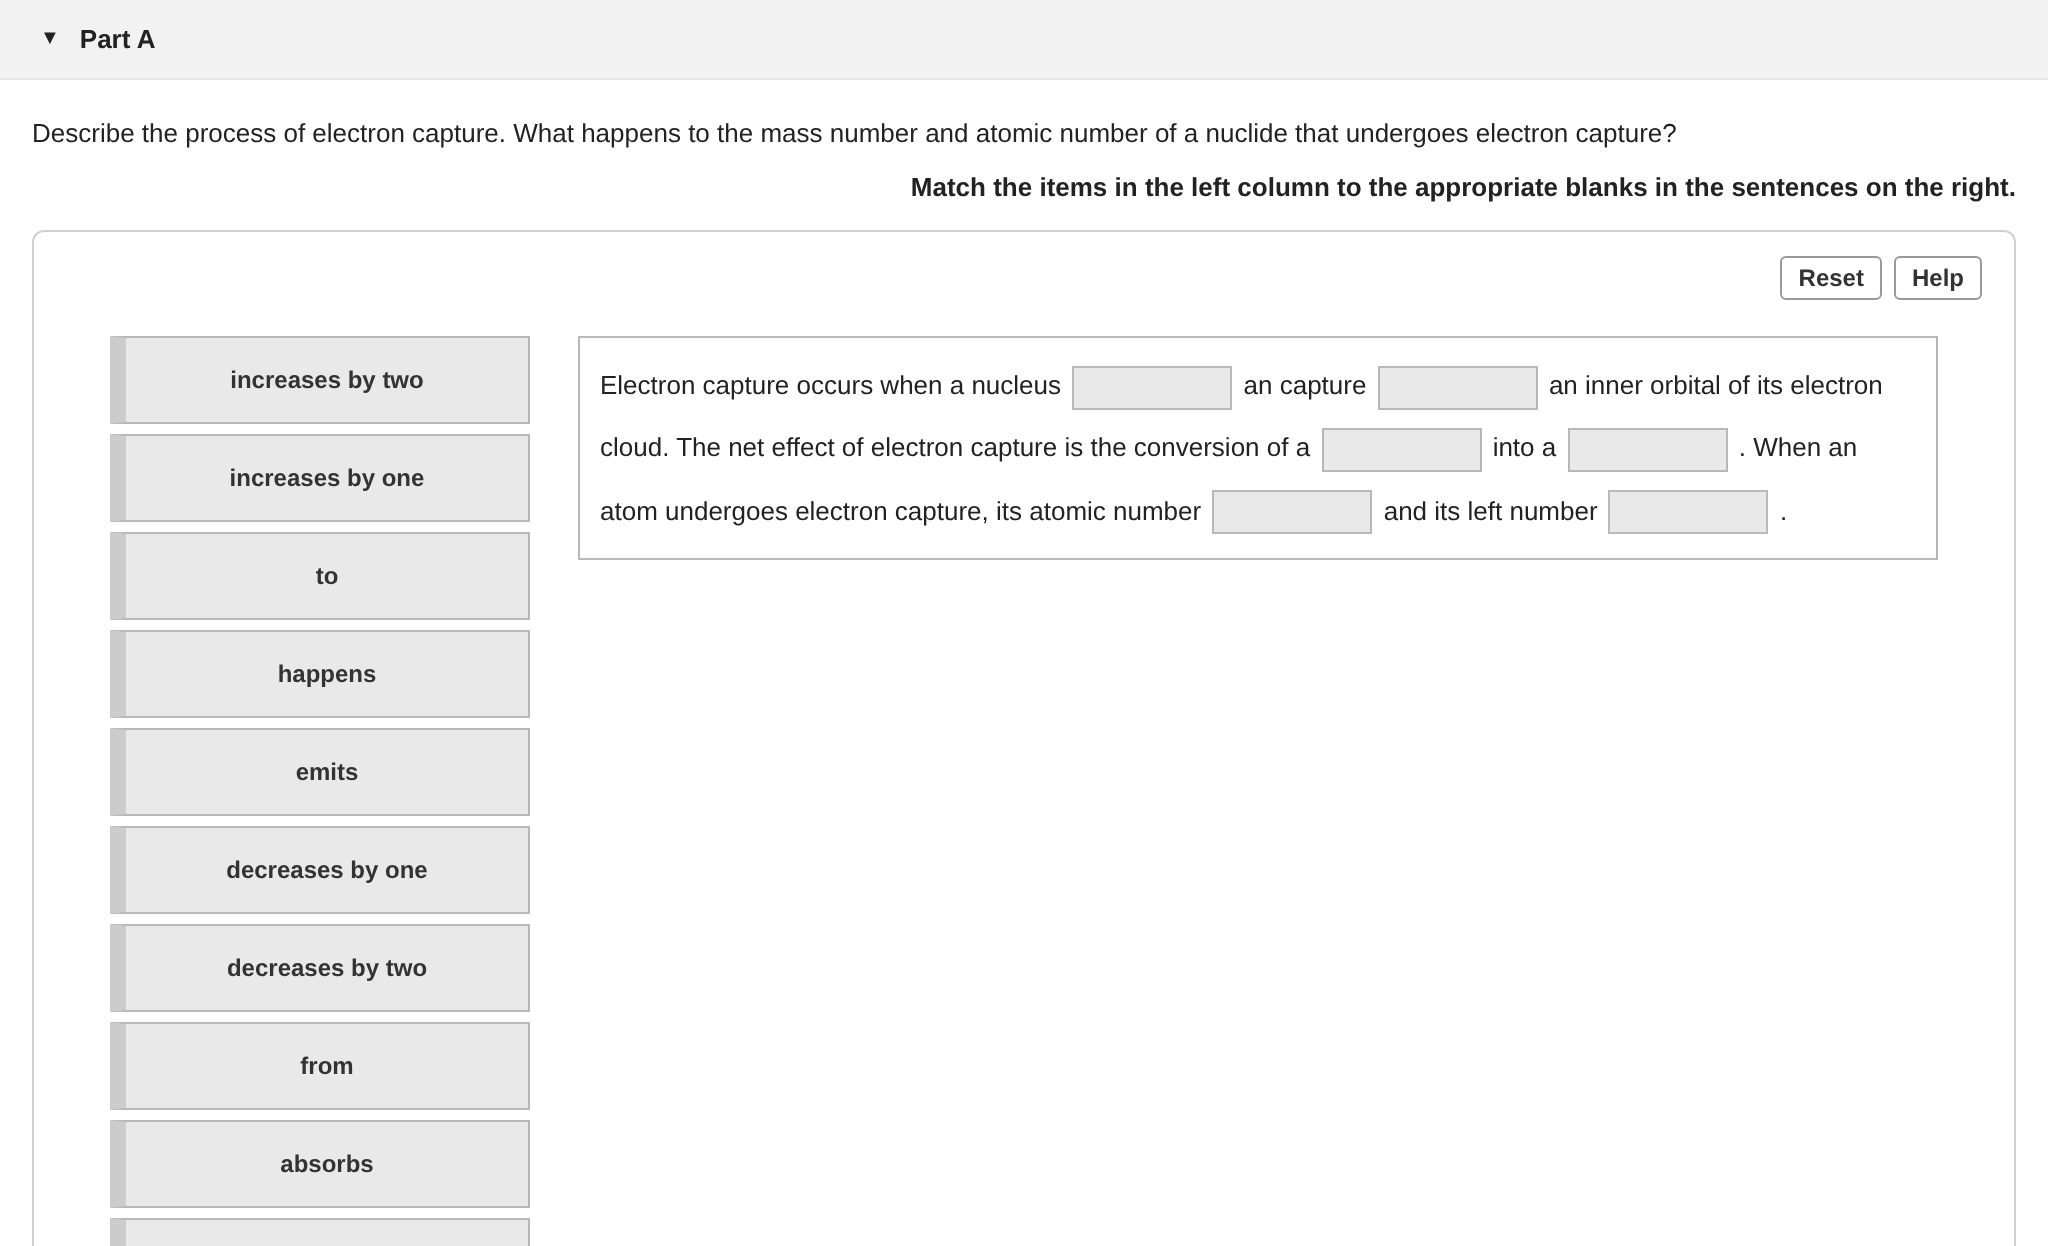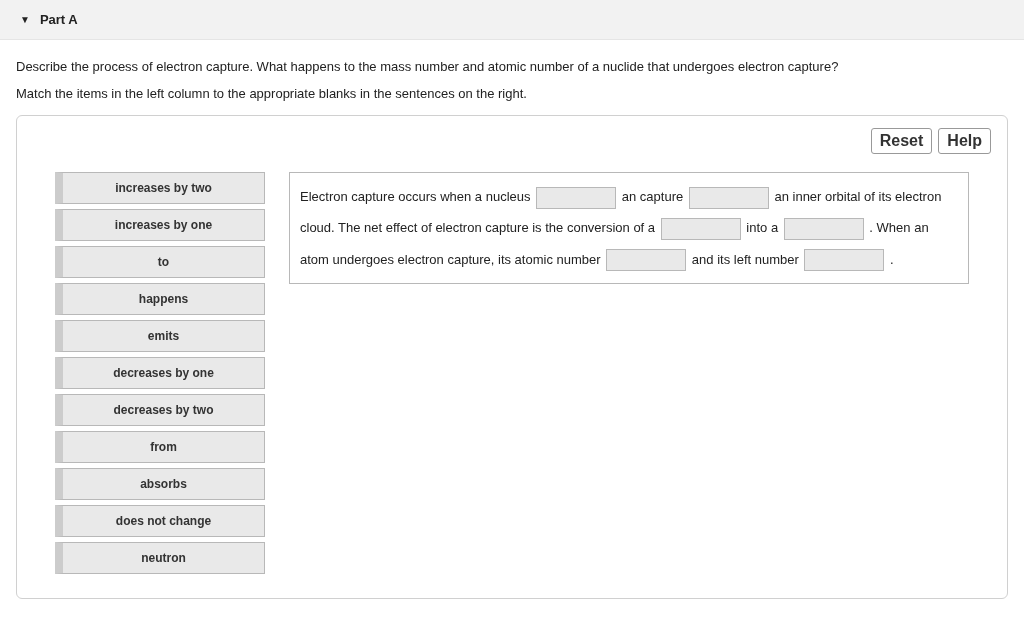--- a/index.html
+++ b/index.html
@@ -30,60 +30,61 @@
       text-align: right;
     }
     .content {
       padding: 18px 16px;
     }
     .prompt-text {
       margin-bottom: 10px;
       line-height: 1.4;
     }
     .instruction {
-      font-weight: normal;
+      font-weight: bold;
       margin-bottom: 14px;
+      text-align: right;
     }
     .answer-box {
       border: 1px solid #d0d0d0;
       border-radius: 6px;
       padding: 12px 16px 24px 16px;
       position: relative;
     }
     .toolbar {
       display: flex;
       justify-content: flex-end;
       gap: 6px;
       margin-bottom: 18px;
     }
     .btn {
       background: #fff;
       border: 1px solid #999;
       border-radius: 3px;
       padding: 3px 8px;
-      font-size: 16px;
+      font-size: 12px;
       font-weight: bold;
       cursor: pointer;
       color: #333;
     }
     .work-area {
       display: flex;
       gap: 24px;
       align-items: flex-start;
       padding: 0 22px;
     }
     .left-col {
       display: flex;
       flex-direction: column;
       gap: 5px;
       flex-shrink: 0;
     }
     .drag-item {
       width: 210px;
-      height: 32px;
+      height: 44px;
       background: #e9e9e9;
       border: 1px solid #b8b8b8;
       border-left: 8px solid #ccc;
       display: flex;
       align-items: center;
       justify-content: center;
       font-size: 12px;
       font-weight: bold;
       color: #333;
       cursor: move;

